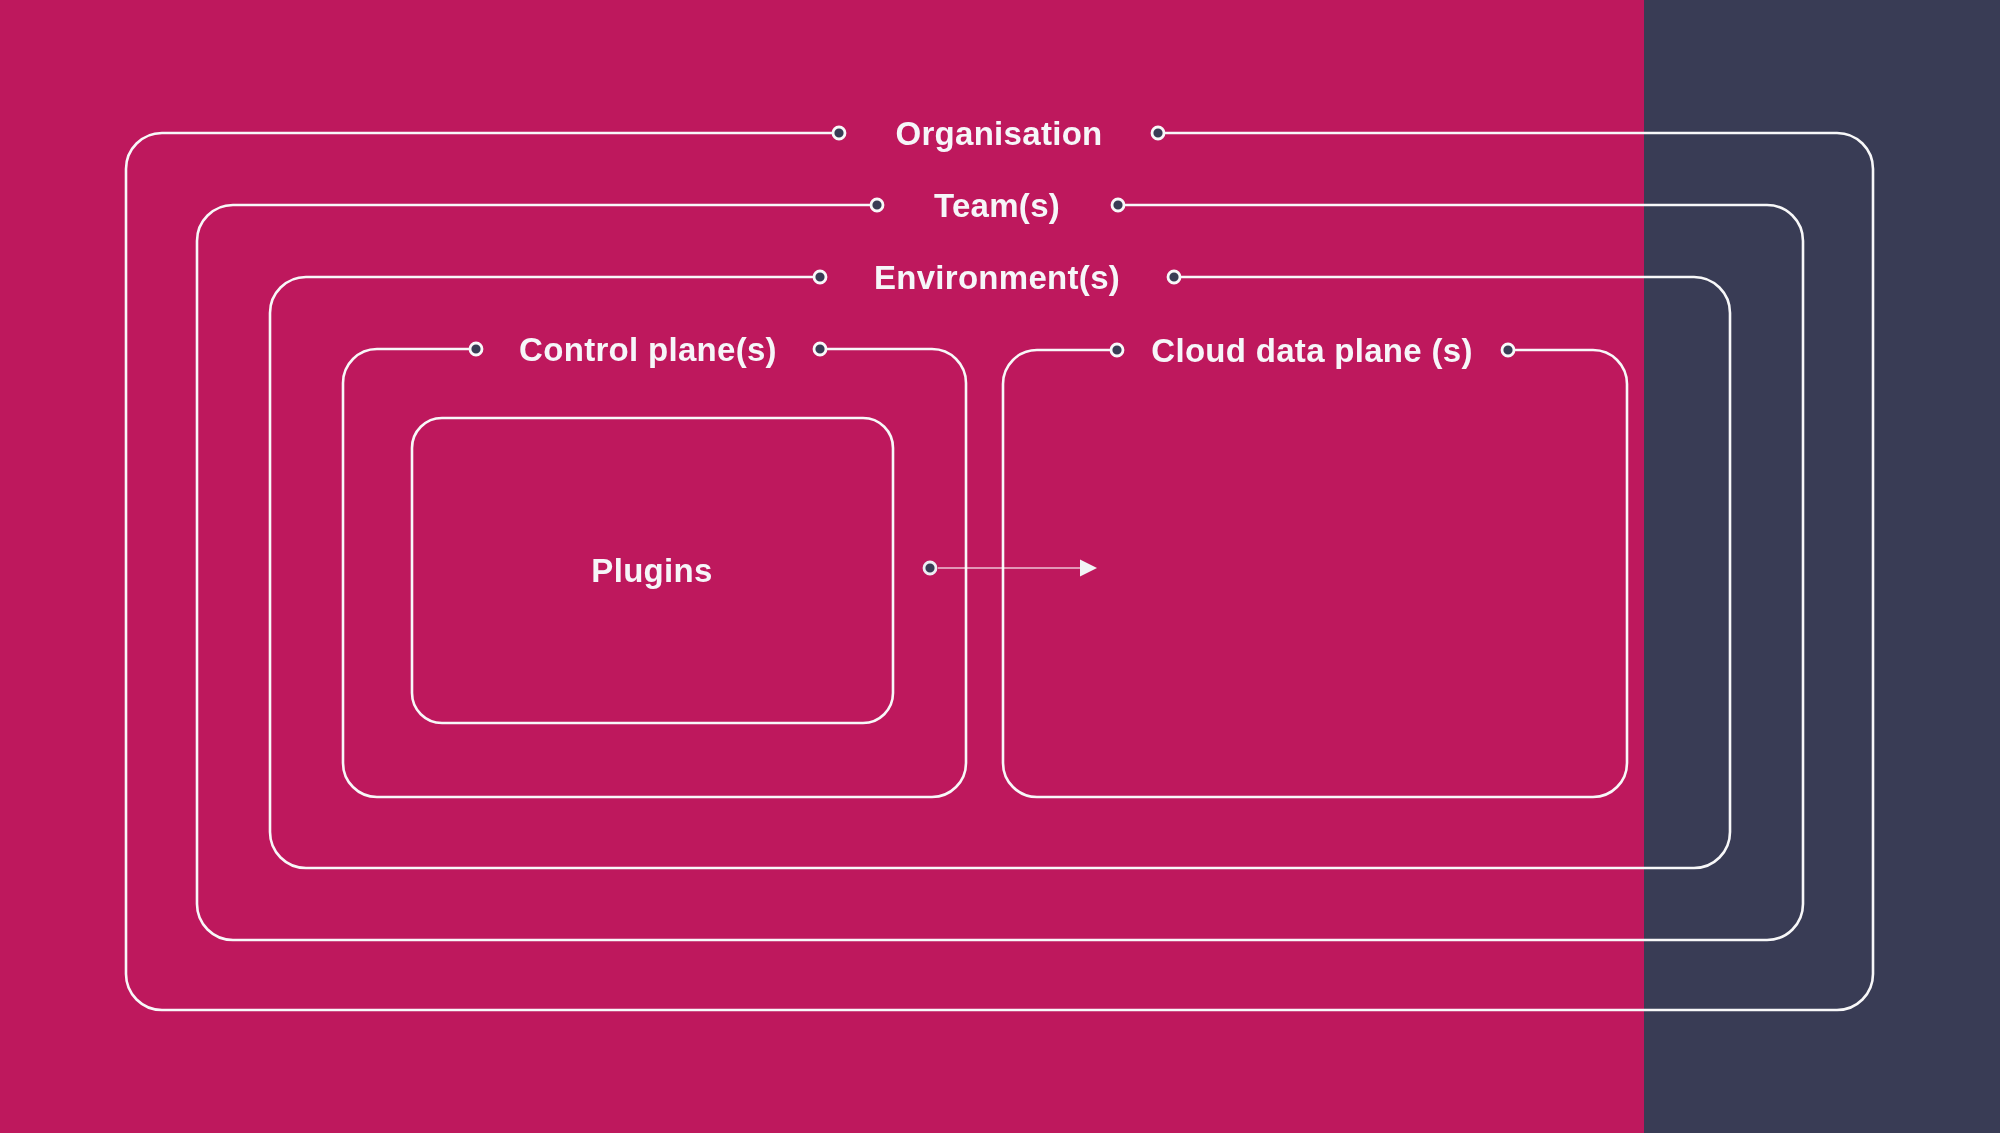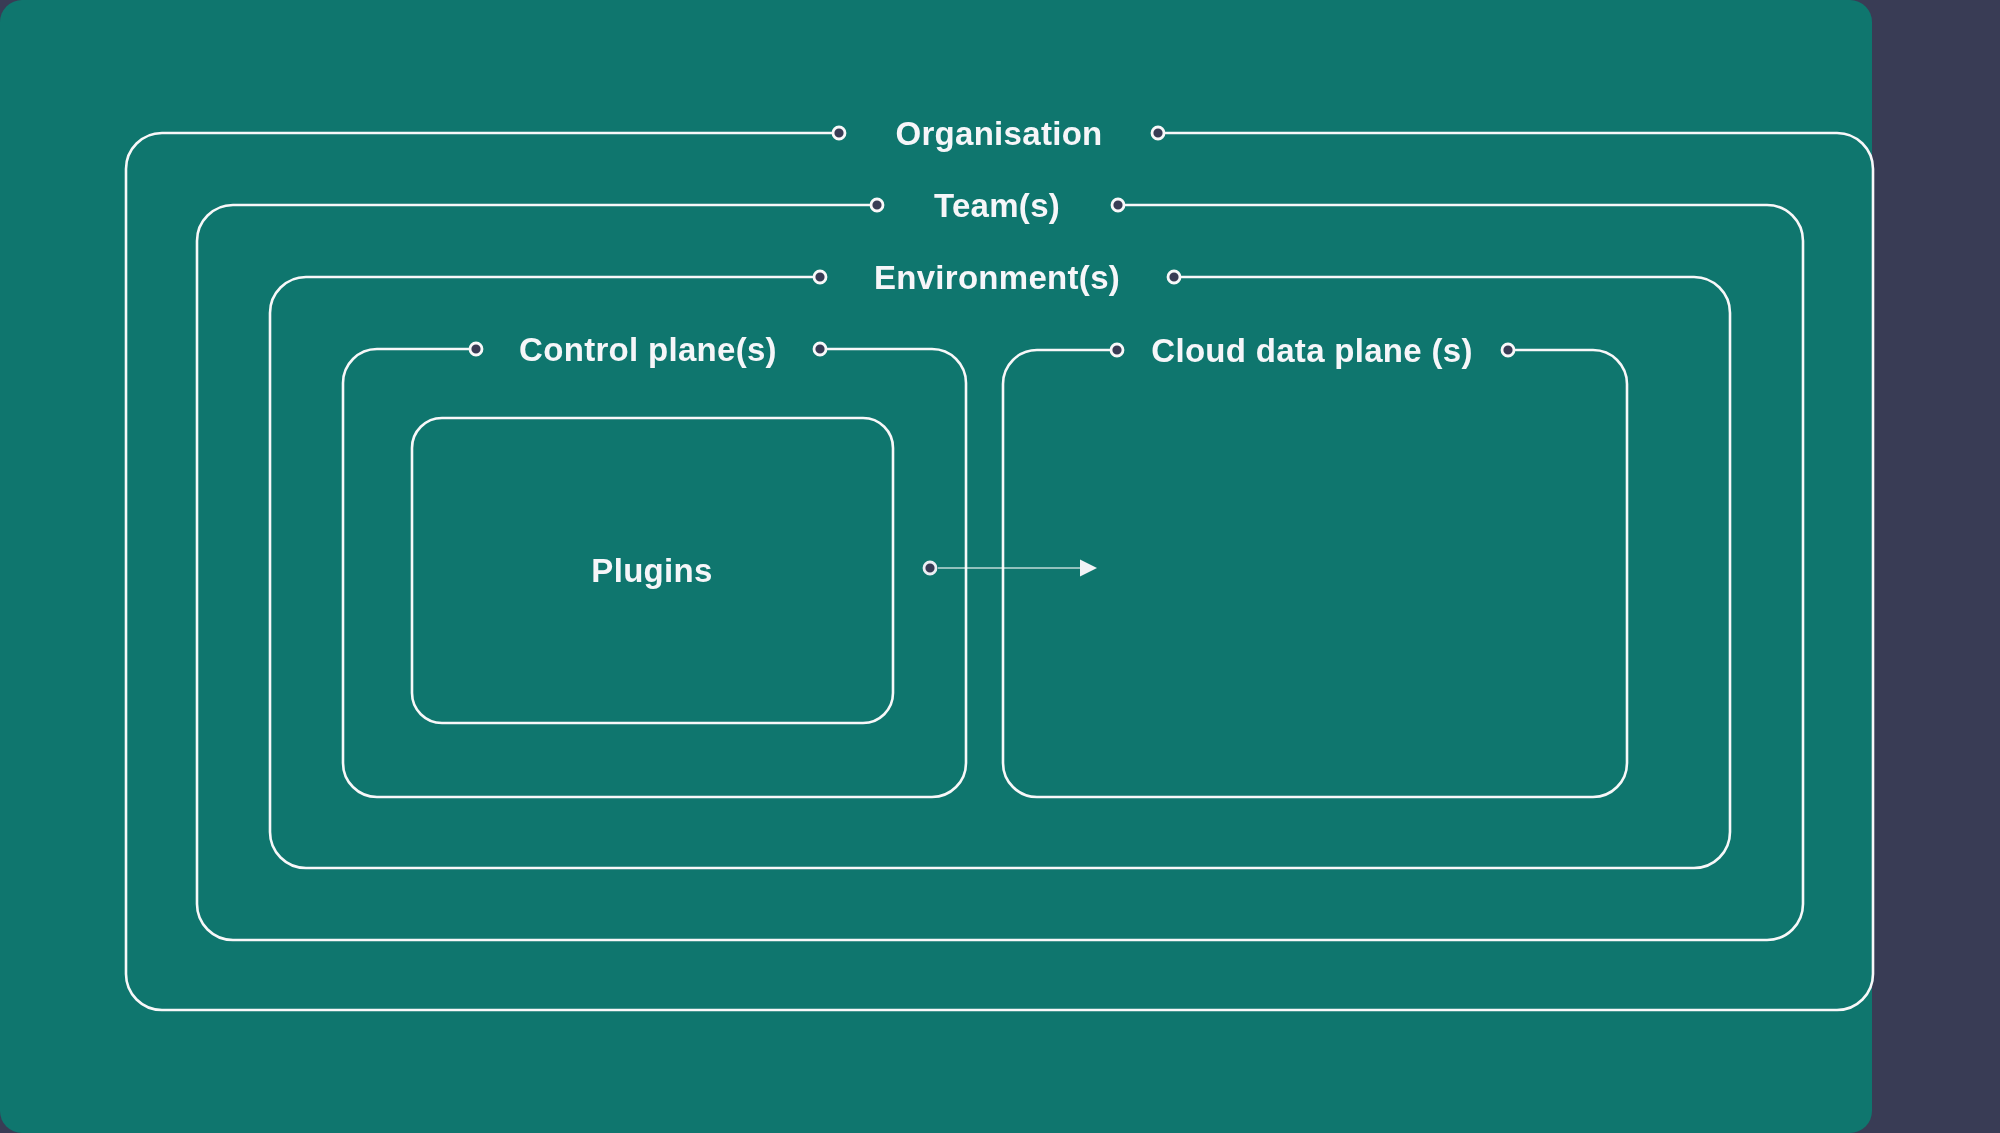--- a/index.html
+++ b/index.html
@@ -6,24 +6,23 @@
     margin: 0;
     padding: 0;
     background: #393c55;
     width: 2000px;
     height: 1133px;
     overflow: hidden;
     font-family: "Liberation Sans", sans-serif;
   }
   .stage {
     position: relative;
-    width: 1872px;
+    width: 1644px;
     height: 1133px;
-    background: #0f766e;
-    border-radius: 22px;
+    background: #be185d;
   }
   svg { display: block; }
   .ring {
     fill: none;
     stroke: #f8f8f9;
     stroke-width: 2.6;
     stroke-linecap: round;
   }
   .dot {
     fill: #393c55;

